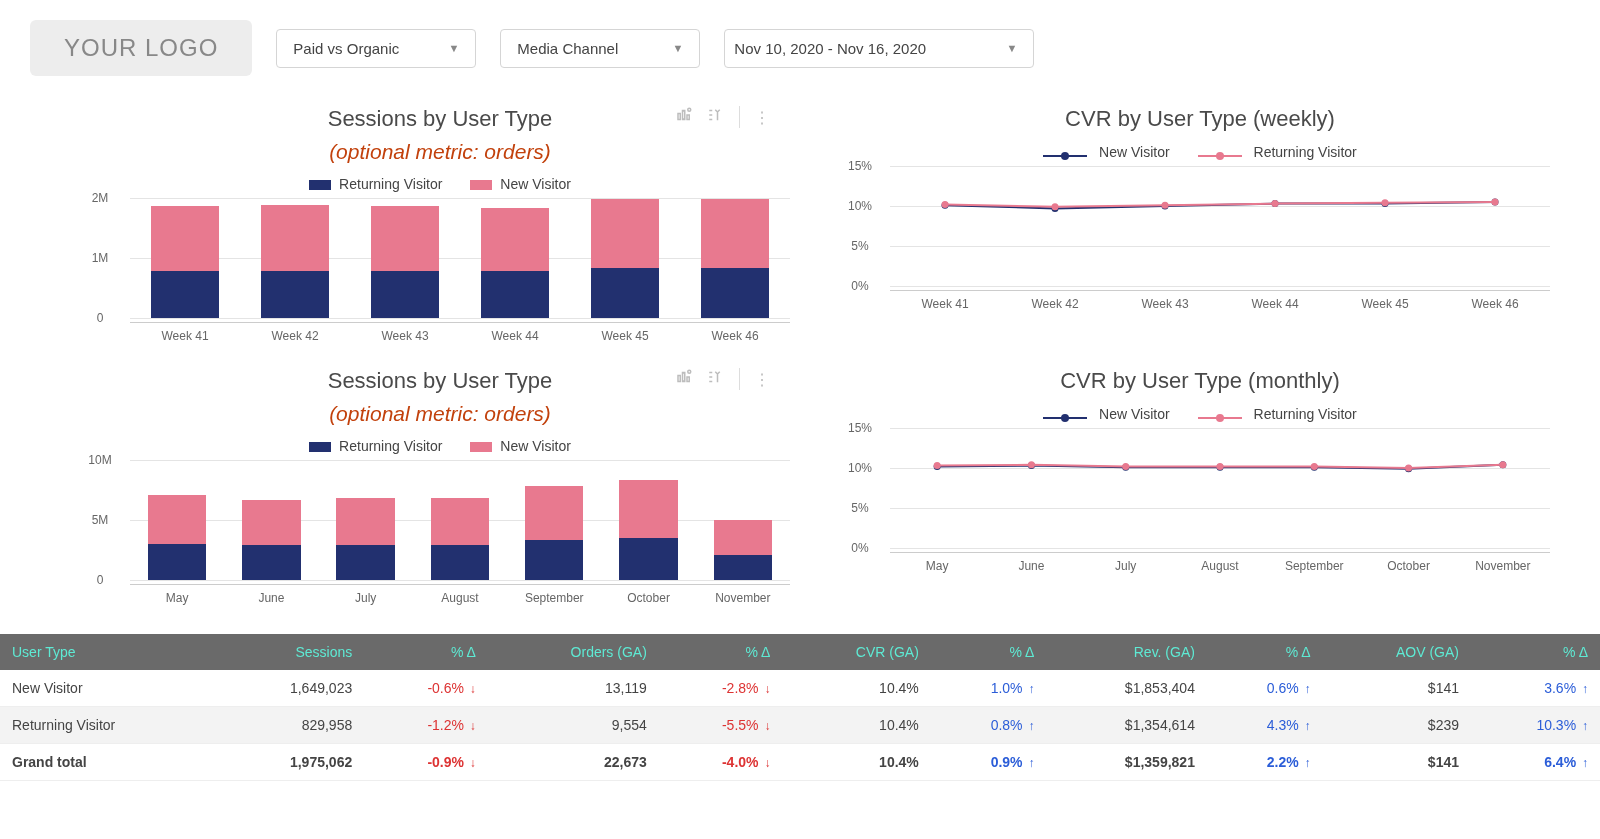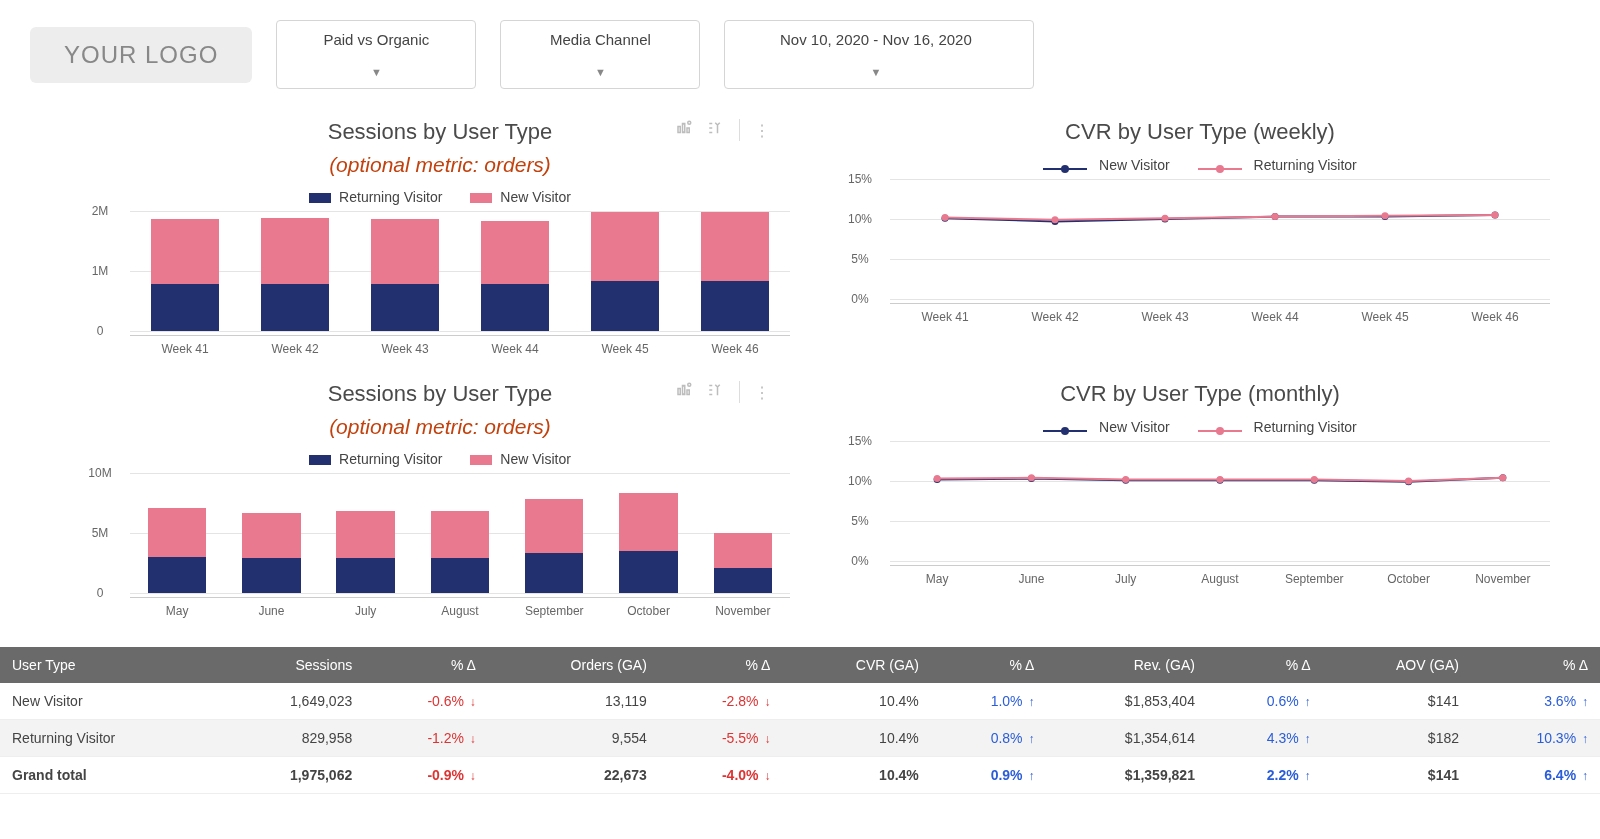--- a/index.html
+++ b/index.html
@@ -37,21 +37,20 @@
     padding: 10px 16px;
     font-size: 15px;
     color: #444;
     display: flex;
     align-items: center;
     justify-content: space-between;
     min-width: 200px;
     gap: 18px;
     background: #fff;
     cursor: pointer;
-    flex-direction: column;
   }
   .dropdown .caret { color:#888; font-size:11px; }
   .dropdown.daterange { min-width: 310px; padding-left: 9px; }
   .charts {
     display: grid;
     grid-template-columns: 50% 50%;
     padding: 10px 20px 0 60px;
   }
   .card { padding: 10px 20px 10px 20px; position: relative; }
   .card-title-row { display:flex; align-items:center; justify-content:center; gap:8px; position:relative;flex-direction:column;}
@@ -71,21 +70,21 @@
   .y-label { position:absolute; left:0; font-size:12px; color:#666; transform:translateY(-50%); width:40px; text-align:center;}
   .bars-row { position:absolute; left:50px; right:10px; top:0; bottom:30px; display:flex; align-items:flex-end;}
   .bar-group { flex:1; display:flex; justify-content:center; }
   .bar { width:62%; display:flex; flex-direction:column; justify-content:flex-end;}
   .bar .seg-ret { background:#22306f; }
   .bar .seg-new { background:#e8798f; }
   .x-axis { position:absolute; left:50px; right:10px; bottom:0; height:26px; display:flex;}
   .x-label { flex:1; text-align:center; font-size:12px; color:#666; padding-top:6px; border-top:1px solid #ccc;}
   svg.linesvg { position:absolute; left:50px; right:10px; top:0; bottom:30px; width:calc(100% - 60px); height:calc(100% - 30px);}
   table.data { width:100%; border-collapse:collapse; font-size:14px; margin-top:14px;}
-  table.data thead th { background:#6a6a6a; color:#ffffff; font-weight:500; padding:10px 12px; text-align:right; }
+  table.data thead th { background:#6a6a6a; color:#5eead4; font-weight:500; padding:10px 12px; text-align:right; }
   table.data thead th:first-child { text-align:left;}
   table.data tbody td { padding:10px 12px; text-align:right; color:#444; border-bottom:1px solid #eee;}
   table.data tbody td:first-child { text-align:left; }
   table.data tbody tr:nth-child(even) td { background:#f3f3f3; }
   table.data tbody tr.total td { font-weight:700; }
   .delta-up { color:#2b5dd8; }
   .delta-down { color:#d33; }
   .arrow { font-size:12px; margin-left:2px;}
   .icon-btn { cursor:pointer; font-size:16px; color:#bdbdbd;}
 </style>
@@ -437,21 +436,21 @@
       <tr>
         <td>Returning Visitor</td>
         <td>829,958</td>
         <td><span class="delta-down">-1.2% <span class="arrow">↓</span></span></td>
         <td>9,554</td>
         <td><span class="delta-down">-5.5% <span class="arrow">↓</span></span></td>
         <td>10.4%</td>
         <td><span class="delta-up">0.8% <span class="arrow">↑</span></span></td>
         <td>$1,354,614</td>
         <td><span class="delta-up">4.3% <span class="arrow">↑</span></span></td>
-        <td>$182</td>
+        <td>$239</td>
         <td><span class="delta-up">10.3% <span class="arrow">↑</span></span></td>
       </tr>
       <tr class="total">
         <td>Grand total</td>
         <td>1,975,062</td>
         <td><span class="delta-down">-0.9% <span class="arrow">↓</span></span></td>
         <td>22,673</td>
         <td><span class="delta-down">-4.0% <span class="arrow">↓</span></span></td>
         <td>10.4%</td>
         <td><span class="delta-up">0.9% <span class="arrow">↑</span></span></td>

